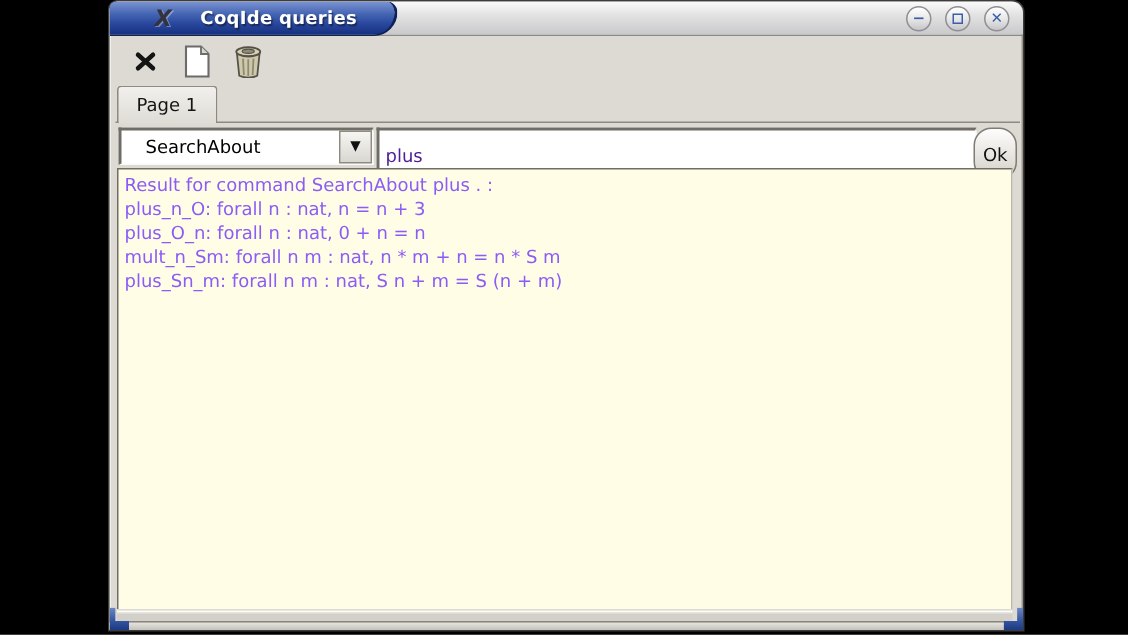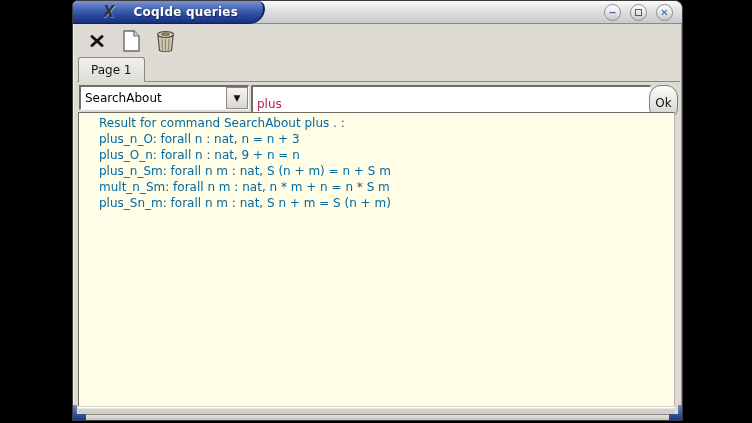--- a/index.html
+++ b/index.html
@@ -70,53 +70,53 @@
 
   
   .queryrow { position:absolute; left:6px; top:84px; width:599px; height:26px; }
   .combo {
     position:absolute; left:0; top:0; width:170px; height:25px;
     background:#fff;
     border-top:2px solid #6f6d66; border-left:2px solid #6f6d66;
     border-bottom:1px solid #fafaf7; border-right:1px solid #fafaf7;
     display:flex; align-items:center;
   }
-  .combo-text { flex:1; padding-left:4px; font-size:12px; color:#000; }
+  .combo-text { flex:1; padding-left:16px; font-size:12px; color:#000; }
   .combo-arrow-btn {
     width:22px; height:100%;
     background:linear-gradient(180deg,#f6f5f2 0%,#d9d7d0 100%);
     border:1px solid #8c8a82;
     display:flex; align-items:center; justify-content:center;
     font-size:9px; color:#111;
   }
   .entry {
     position:absolute; left:172px; top:0; width:400px; height:36px;
     background:#fff;
     border:none;
     border-top:2px solid #6f6d66; border-left:2px solid #6f6d66;
     border-bottom:1px solid #fafaf7; border-right:1px solid #fafaf7;
     font-family:"DejaVu Sans","Liberation Sans",sans-serif;
-    font-size:12px; padding-left:4px; color:#be185d; outline:none;
+    font-size:12px; padding-left:4px; color:#4c1d95; outline:none;
   }
   .ok-btn {
     position:absolute; right:0; top:0; width:29px; height:35px;
     background:linear-gradient(180deg,#fdfdfc 0%,#e6e4de 55%,#d2d0c8 100%);
     border:1px solid #7e7c74; border-radius:12px;
     font-size:12px; color:#111; font-family:inherit;
     display:flex; align-items:center; justify-content:center;
   }
 
   
   .results {
     position:absolute; left:5px; top:111px; width:597px; height:294px;
     background:#fffde5;
     border-top:1px solid #6f6d66; border-left:1px solid #6f6d66;
     border-right:1px solid #b8b6ae;
-    padding:2px 0 0 20px;
-    font-size:12px; line-height:16px; color:#0369a1;
+    padding:2px 0 0 4px;
+    font-size:12px; line-height:16px; color:#8b5cf6;
     overflow:hidden;
   }
   .result-line { white-space:pre; }
 
   
   .hscroll {
     position:absolute; left:5px; top:406px; width:597px; height:9px;
     background:#d2d0c8; border-top:1px solid #fbfbf8;
     box-shadow: inset 0 1px 0 #e8e6e0;
   }
@@ -195,22 +195,21 @@
         <span>▼</span>
       </span>
     </div>
     <input class="entry" type="text" value="plus" style="">
     <button class="ok-btn">Ok</button>
   </div>
 
   <div class="results">
     <div class="result-line">Result for command SearchAbout plus . :</div>
     <div class="result-line">plus_n_O: forall n : nat, n = n + 3</div>
-    <div class="result-line">plus_O_n: forall n : nat, 9 + n = n</div>
-    <div class="result-line">plus_n_Sm: forall n m : nat, S (n + m) = n + S m</div>
+    <div class="result-line">plus_O_n: forall n : nat, 0 + n = n</div>
     <div class="result-line">mult_n_Sm: forall n m : nat, n * m + n = n * S m</div>
     <div class="result-line">plus_Sn_m: forall n m : nat, S n + m = S (n + m)</div>
   </div>
 
   <div class="hscroll"></div>
   <div class="bottom-frame"></div>
   <div class="corner-blue-l"></div>
   <div class="corner-blue-r"></div>
 
 </div>

